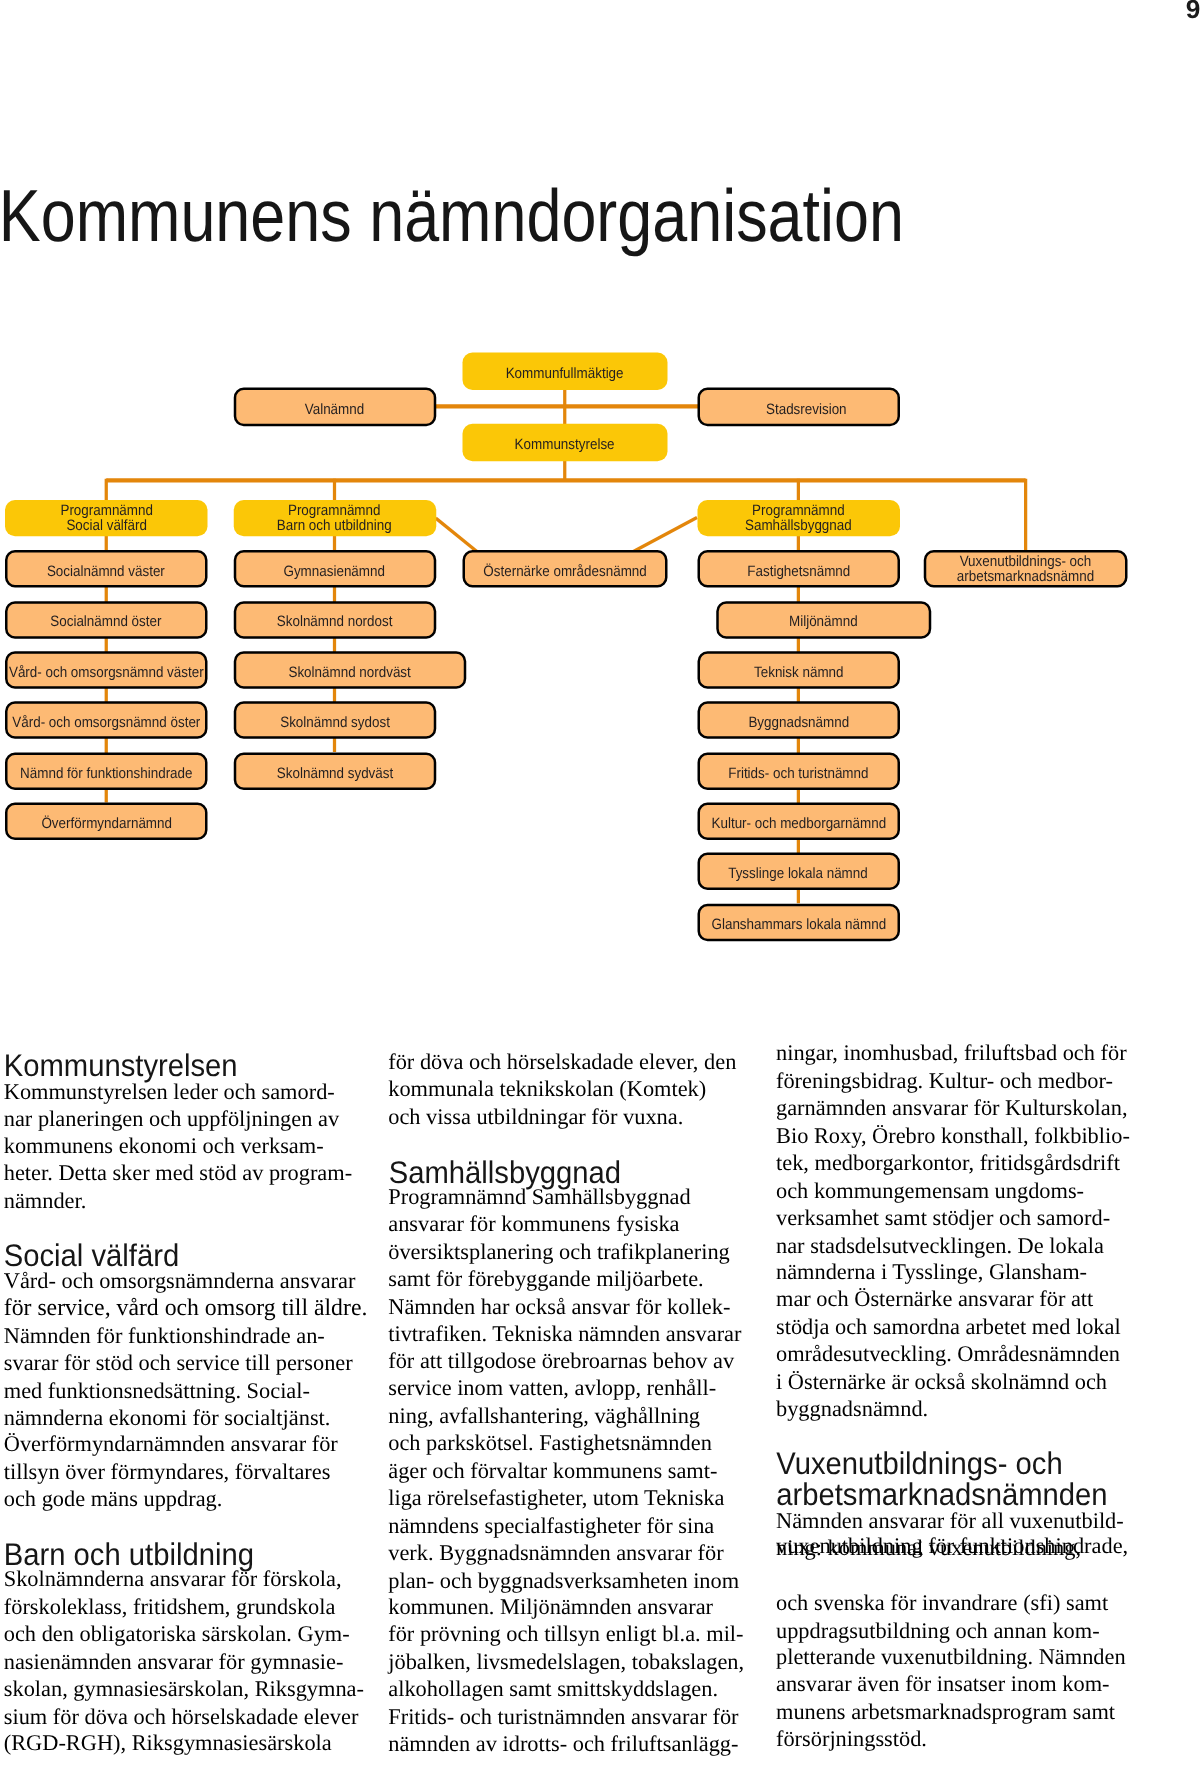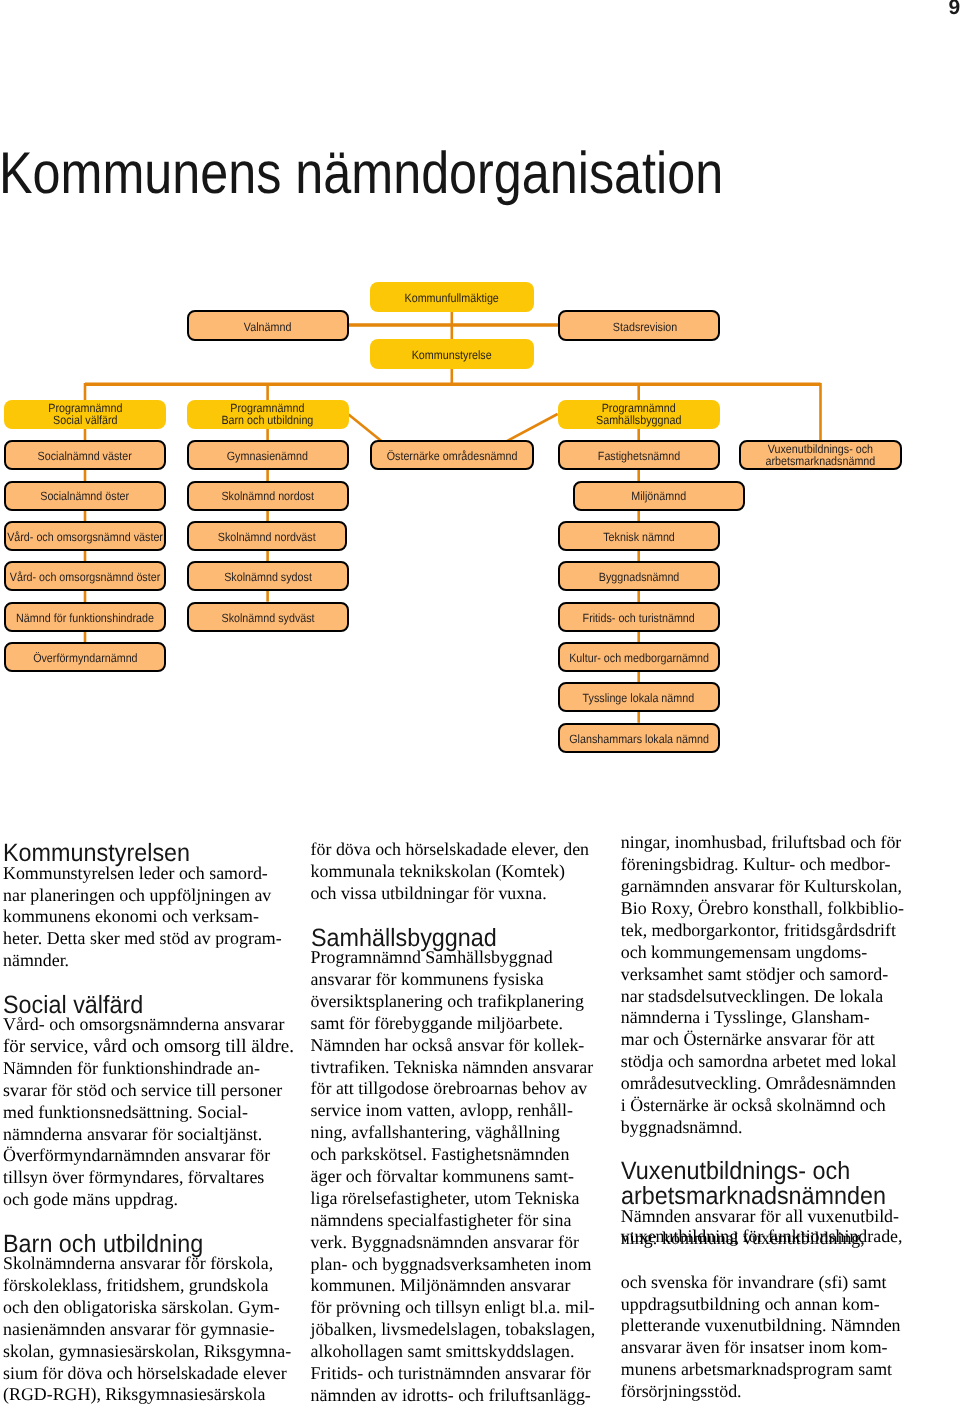--- a/index.html
+++ b/index.html
@@ -106,21 +106,21 @@
       </div>
 <div class="node white" style="left:4.0px;top:642.0px;width:162.0px;height:30.0px;">
         <span>Överförmyndarnämnd</span>
       </div>
 <div class="node white" style="left:186.6px;top:440.3px;width:162.0px;height:30.0px;">
         <span>Gymnasienämnd</span>
       </div>
 <div class="node white" style="left:186.6px;top:480.6px;width:162.0px;height:30.0px;">
         <span>Skolnämnd nordost</span>
       </div>
-<div class="node white" style="left:186.6px;top:521.0px;width:160px;height:30.0px;">
+<div class="node white" style="left:186.6px;top:521.0px;width:186px;height:30.0px;">
         <span>Skolnämnd nordväst</span>
       </div>
 <div class="node white" style="left:186.6px;top:561.3px;width:162.0px;height:30.0px;">
         <span>Skolnämnd sydost</span>
       </div>
 <div class="node white" style="left:186.6px;top:601.7px;width:162.0px;height:30.0px;">
         <span>Skolnämnd sydväst</span>
       </div>
 <div class="node white" style="left:557.6px;top:440.3px;width:162.2px;height:30.0px;">
         <span>Fastighetsnämnd</span>
@@ -160,21 +160,21 @@
 </div>
 <div class="tblock">
 <div class="tline h" style="left:0;top:992.54px;font-size:25.0px;line-height:25.0px;transform:scaleX(0.935);">Social välfärd</div>
 </div>
 <div class="tblock">
 <div class="tline b" style="left:0;top:1016.17px;font-size:17.9px;line-height:17.9px;">Vård- och omsorgsnämnderna ansvarar</div>
 <div class="tline b" style="left:0;top:1038.05px;font-size:19px;line-height:17.9px;">för service, vård och omsorg till äldre.</div>
 <div class="tline b" style="left:0;top:1059.93px;font-size:17.9px;line-height:17.9px;">Nämnden för funktionshindrade an-</div>
 <div class="tline b" style="left:0;top:1081.81px;font-size:17.9px;line-height:17.9px;">svarar för stöd och service till personer</div>
 <div class="tline b" style="left:0;top:1103.69px;font-size:17.9px;line-height:17.9px;">med funktionsnedsättning. Social-</div>
-<div class="tline b" style="left:0;top:1125.57px;font-size:17.9px;line-height:17.9px;">nämnderna ansvarar för socialtjänst.</div>
+<div class="tline b" style="left:0;top:1125.57px;font-size:17.9px;line-height:17.9px;">nämnderna ekonomi för socialtjänst.</div>
 <div class="tline b" style="left:0;top:1147.45px;font-size:17.9px;line-height:17.9px;">Överförmyndarnämnden ansvarar för</div>
 <div class="tline b" style="left:0;top:1169.33px;font-size:17.9px;line-height:17.9px;">tillsyn över förmyndares, förvaltares</div>
 <div class="tline b" style="left:0;top:1191.21px;font-size:17.9px;line-height:17.9px;">och gode mäns uppdrag.</div>
 </div>
 <div class="tblock">
 <div class="tline h" style="left:0;top:1231.59px;font-size:25.0px;line-height:25.0px;transform:scaleX(0.935);">Barn och utbildning</div>
 </div>
 <div class="tblock">
 <div class="tline b" style="left:0;top:1255.21px;font-size:17.9px;line-height:17.9px;">Skolnämnderna ansvarar för förskola,</div>
 <div class="tline b" style="left:0;top:1277.09px;font-size:17.9px;line-height:17.9px;">förskoleklass, fritidshem, grundskola</div>

